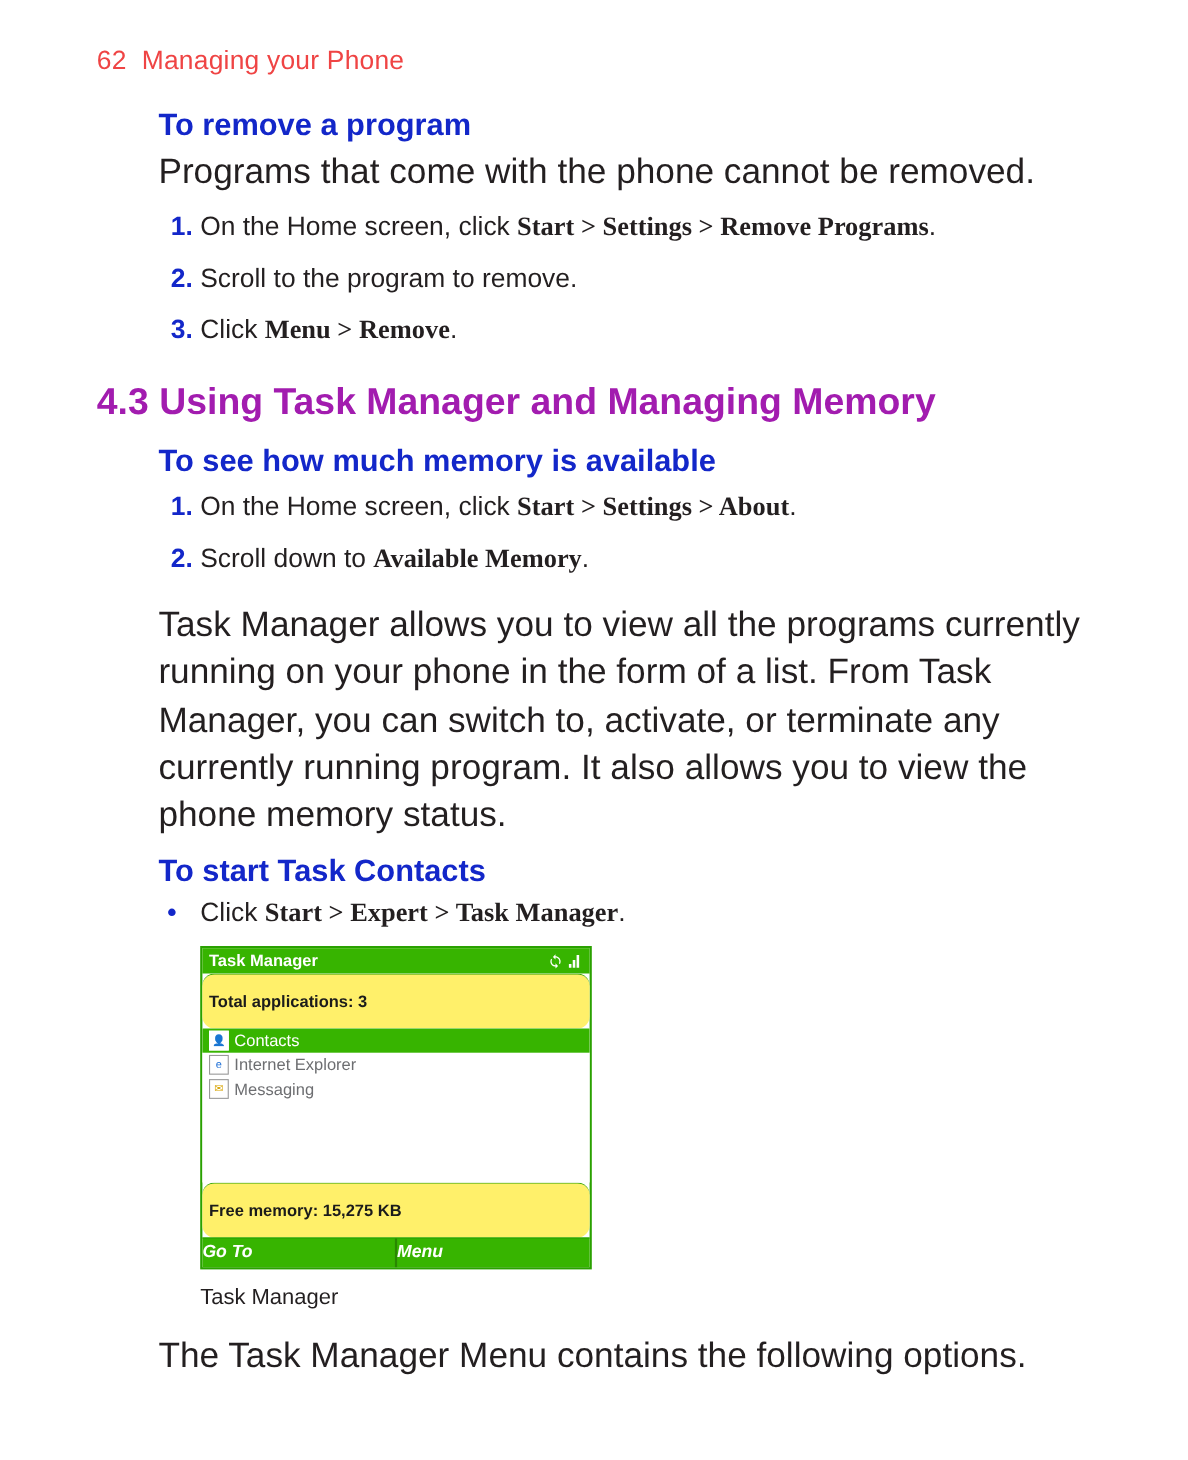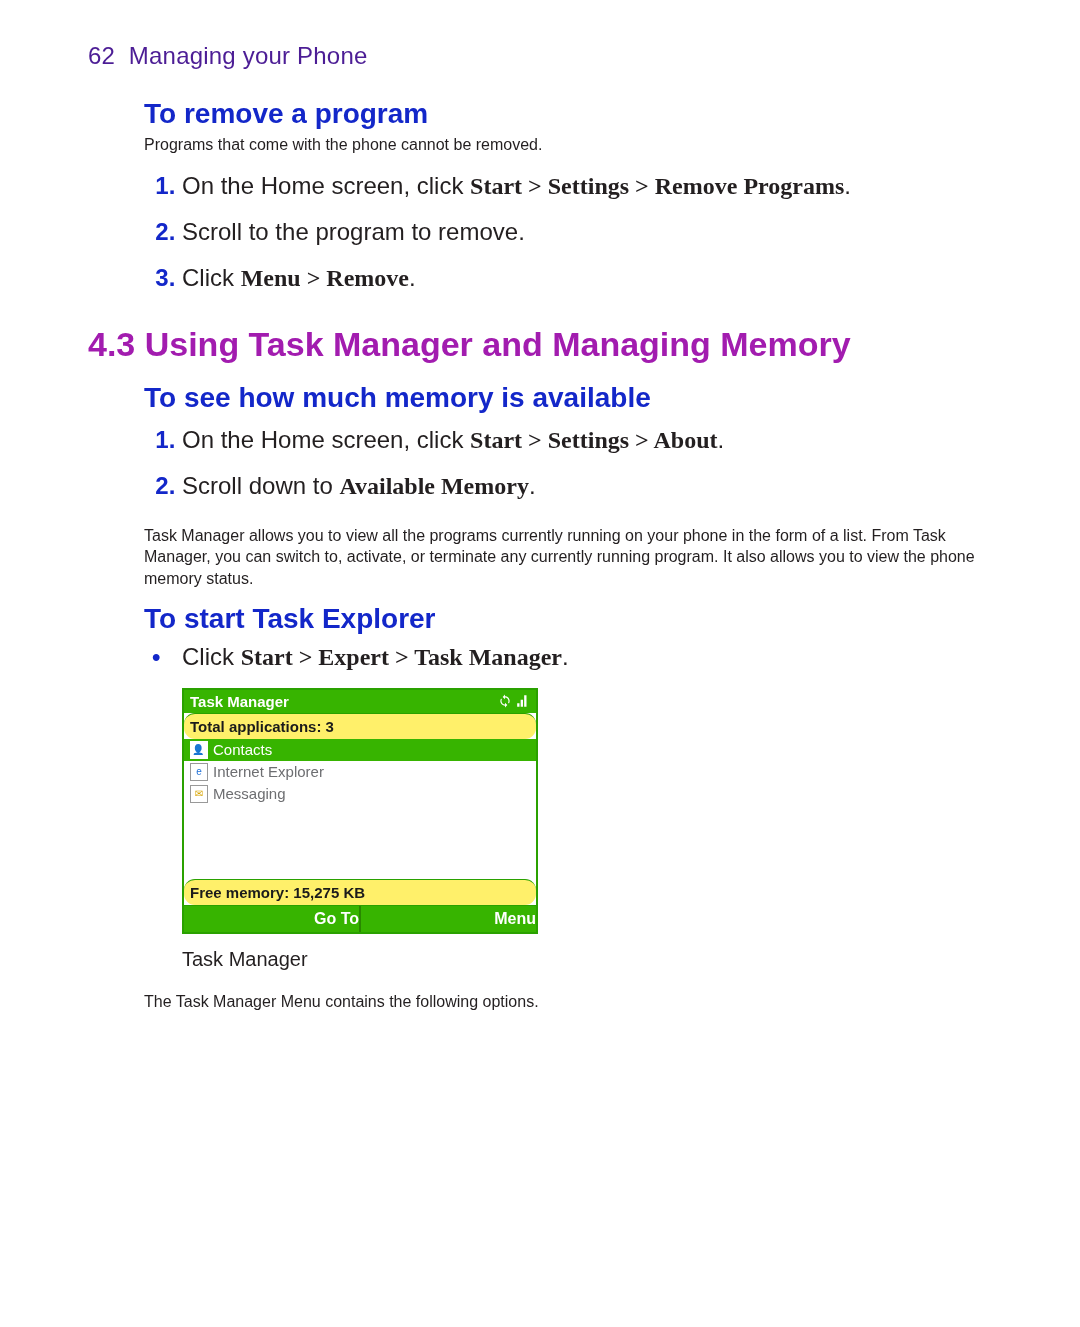--- a/index.html
+++ b/index.html
@@ -11,32 +11,32 @@
     color: #231f20;
   }
   .page {
     width: 1080px;
     min-height: 1327px;
     padding: 42px 88px 60px 88px;
     box-sizing: border-box;
   }
   .running-head {
     font-size: 24px;
-    color: #4c1d95;
+    color: #ef4444;
     margin-bottom: 28px;
     letter-spacing: 0.2px;
   }
   .blue-proc {
     color: #1327c9;
     font-weight: 700;
     font-size: 28px;
     margin: 6px 0 4px 56px;
   }
   .body-text {
-    font-size: 16px;
+    font-size: 32px;
     line-height: 1.35;
     margin: 0 0 14px 56px;
   }
   ol.steps {
     margin: 10px 0 22px 56px;
     padding-left: 38px;
     font-size: 24px;
   }
   ol.steps li {
     margin-bottom: 14px;
@@ -95,21 +95,21 @@
     font-weight: 700;
   }
   .shot-status-icons {
     display: flex;
     gap: 4px;
     align-items: center;
   }
   .shot-yellowbar {
     background: #fff06a;
     color: #1b1b1b;
-    padding: 4px 6px;
+    padding: 16px 6px;
     font-size: 15px;
     font-weight: 700;
     border-top: 1px solid #2aa100;
     border-radius: 11px;
   }
   .shot-list {
     background: #ffffff;
     min-height: 140px;
     font-size: 15px;
   }
@@ -139,22 +139,23 @@
   .shot-softkeys {
     background: #37b400;
     color: #ffffff;
     display: flex;
     font-size: 16px;
     font-weight: 700;
     border-top: 1px solid #2aa100;
   }
   .shot-softkeys > div {
     flex: 1;
-    text-align: right;
+    text-align: left;
     padding: 4px 0;
+    font-style: italic;
   }
   .shot-softkeys .divider {
     flex: 0 0 2px;
     background: rgba(0,0,0,0.25);
     padding: 0;
   }
   .caption {
     margin: 14px 0 20px 94px;
     font-size: 20px;
     color: #231f20;
@@ -191,21 +192,21 @@
     <li>
       <span>On the Home screen, click </span><span class="b">Start &gt; Settings &gt; About</span><span>.</span>
     </li>
     <li>
       <span>Scroll down to </span><span class="b">Available Memory</span><span>.</span>
     </li>
   </ol>
 
   <p class="body-text">Task Manager allows you to view all the programs currently running on your phone in the form of a list. From Task Manager, you can switch to, activate, or terminate any currently running program. It also allows you to view the phone memory status.</p>
 
-  <div class="blue-proc">To start Task Explorer</div>
+  <div class="blue-proc">To start Task Contacts</div>
   <ul class="bullet">
     <li>
       <span>Click </span><span class="b">Start &gt; Expert &gt; Task Manager</span><span>.</span>
     </li>
   </ul>
 
   <div class="shot-wrap">
     <div class="shot-titlebar">
       <span>Task Manager</span>
       <span class="shot-status-icons">

